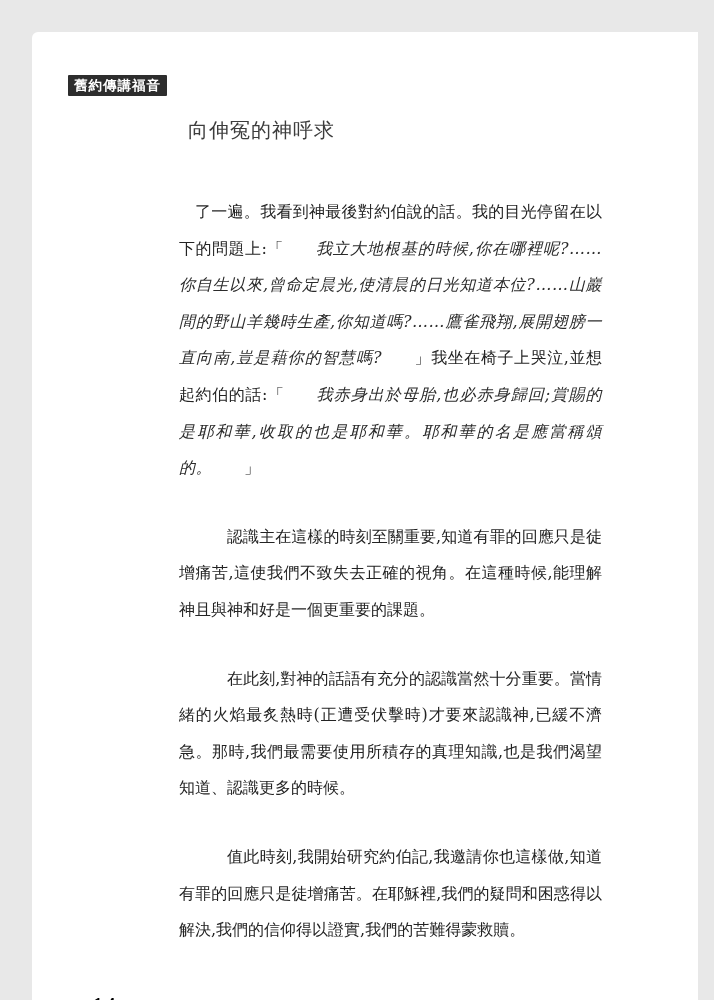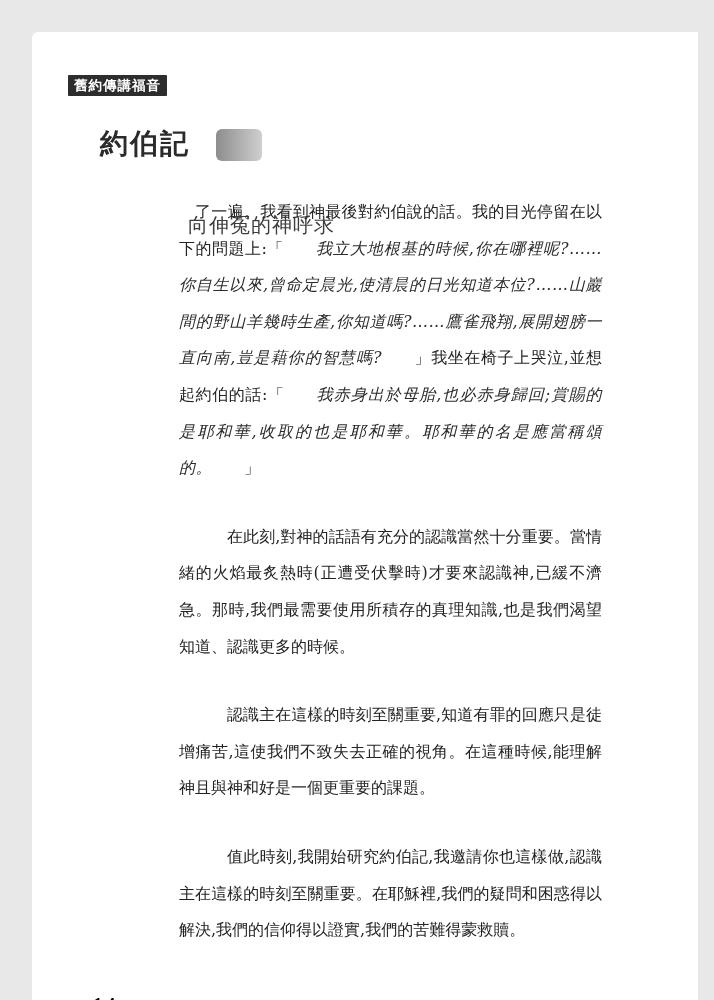--- a/index.html
+++ b/index.html
@@ -85,30 +85,26 @@
     color: #000000;
   }
 </style>
 </head>
 <body>
 
 <div class="page">
 
   <header class="header">
     <div class="series-badge" style="background: rgb(45, 45, 45); color: rgb(255, 255, 255);">舊約傳講福音</div>
-    <div class="title-row">
-      <h1 class="book-title" style="color: rgb(42, 42, 42);">約伯記</h1>
-      <span class="title-dash"></span>
-    </div>
     <div class="subtitle">向伸冤的神呼求</div>
   </header>
 
   <main class="body-text" style="color: rgb(35, 35, 35);">
 
   <p><span class="normal">了一遍。我看到神最後對約伯說的話。我的目光停留在以下的問題上:「</span><span class="scripture">我立大地根基的時候,你在哪裡呢?……你自生以來,曾命定晨光,使清晨的日光知道本位?……山巖間的野山羊幾時生產,你知道嗎?……鷹雀飛翔,展開翅膀一直向南,豈是藉你的智慧嗎?</span><span class="normal">」我坐在椅子上哭泣,並想起約伯的話:「</span><span class="scripture">我赤身出於母胎,也必赤身歸回;賞賜的是耶和華,收取的也是耶和華。耶和華的名是應當稱頌的。</span><span class="normal">」</span></p>
+      <p class="indent"><span class="normal">認識主在這樣的時刻至關重要,知道有罪的回應只是徒增痛苦,這使我們不致失去正確的視角。在這種時候,能理解神且與神和好是一個更重要的課題。</span></p>
       <p class="indent"><span class="normal">在此刻,對神的話語有充分的認識當然十分重要。當情緒的火焰最炙熱時(正遭受伏擊時)才要來認識神,已緩不濟急。那時,我們最需要使用所積存的真理知識,也是我們渴望知道、認識更多的時候。</span></p>
-      <p class="indent"><span class="normal">認識主在這樣的時刻至關重要,知道有罪的回應只是徒增痛苦,這使我們不致失去正確的視角。在這種時候,能理解神且與神和好是一個更重要的課題。</span></p>
-      <p class="indent"><span class="normal">值此時刻,我開始研究約伯記,我邀請你也這樣做,認識主在這樣的時刻至關重要。在耶穌裡,我們的疑問和困惑得以解決,我們的信仰得以證實,我們的苦難得蒙救贖。</span></p>
+      <p class="indent"><span class="normal">值此時刻,我開始研究約伯記,我邀請你也這樣做,知道有罪的回應只是徒增痛苦。在耶穌裡,我們的疑問和困惑得以解決,我們的信仰得以證實,我們的苦難得蒙救贖。</span></p>
     </main>
 
   <div class="page-number">14</div>
 
 </div>
 
 </body></html>

